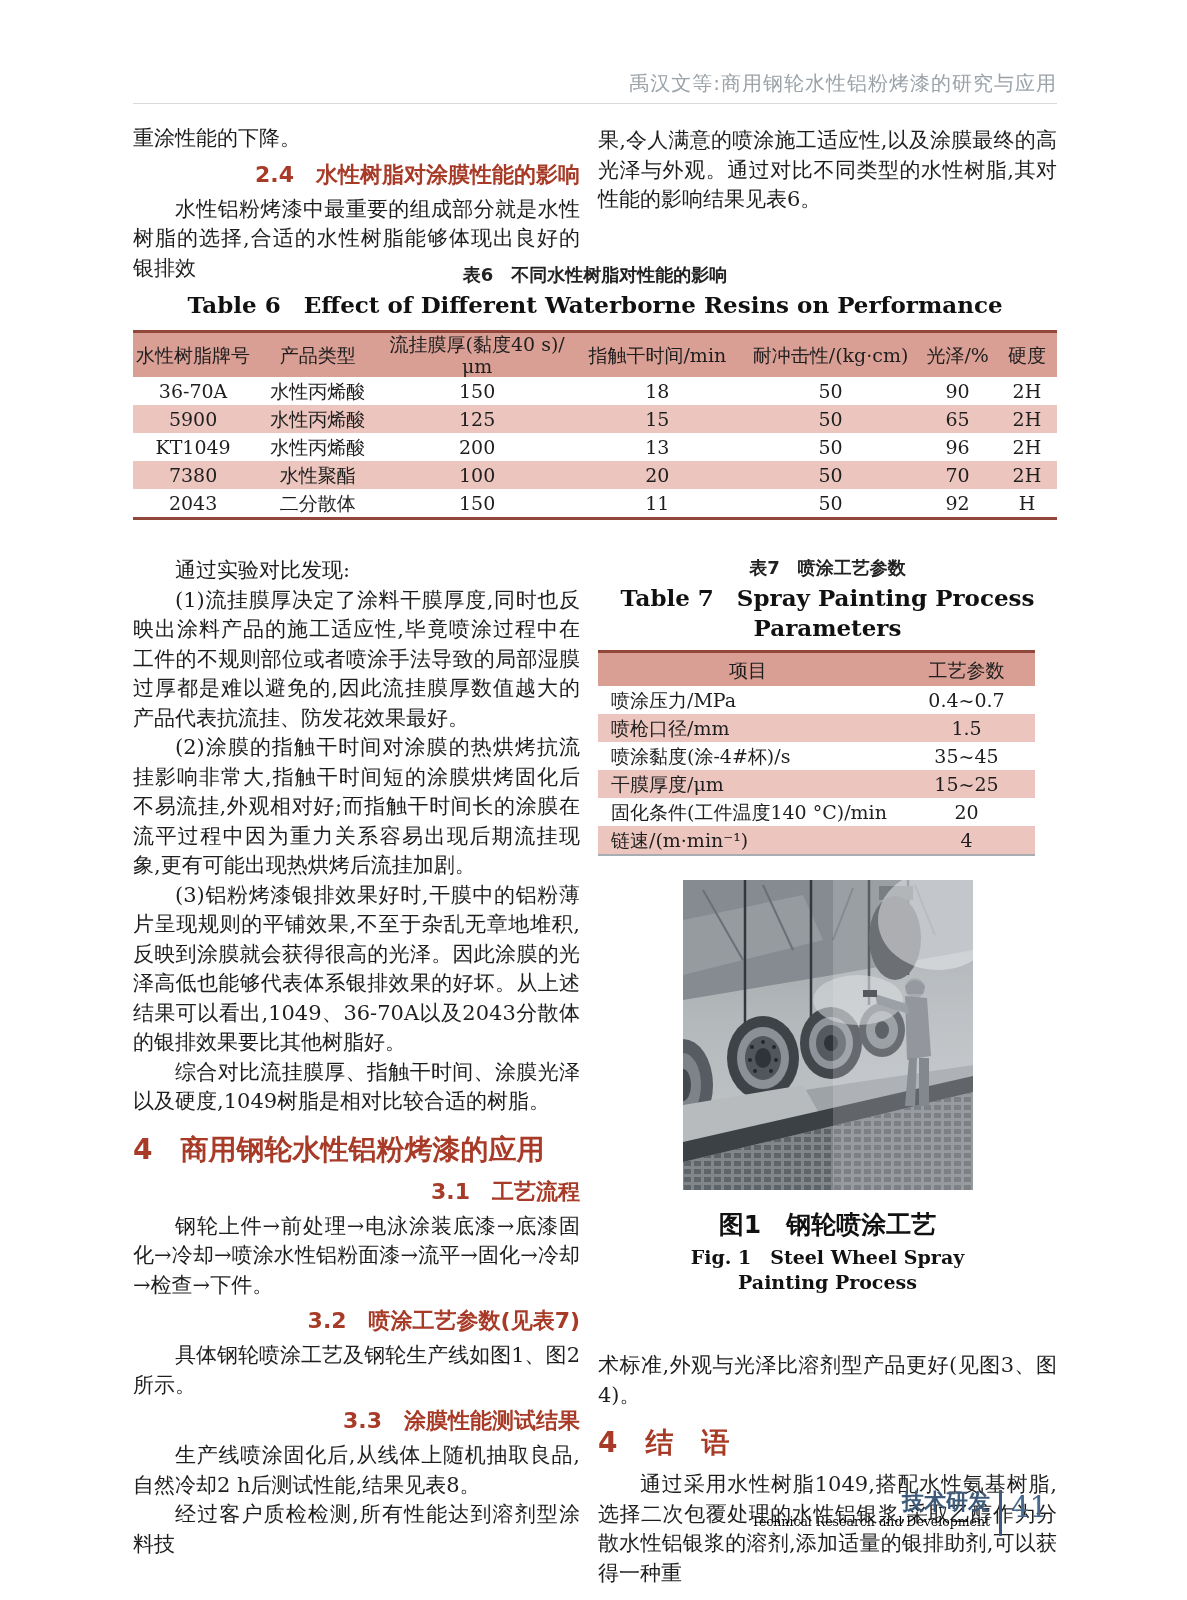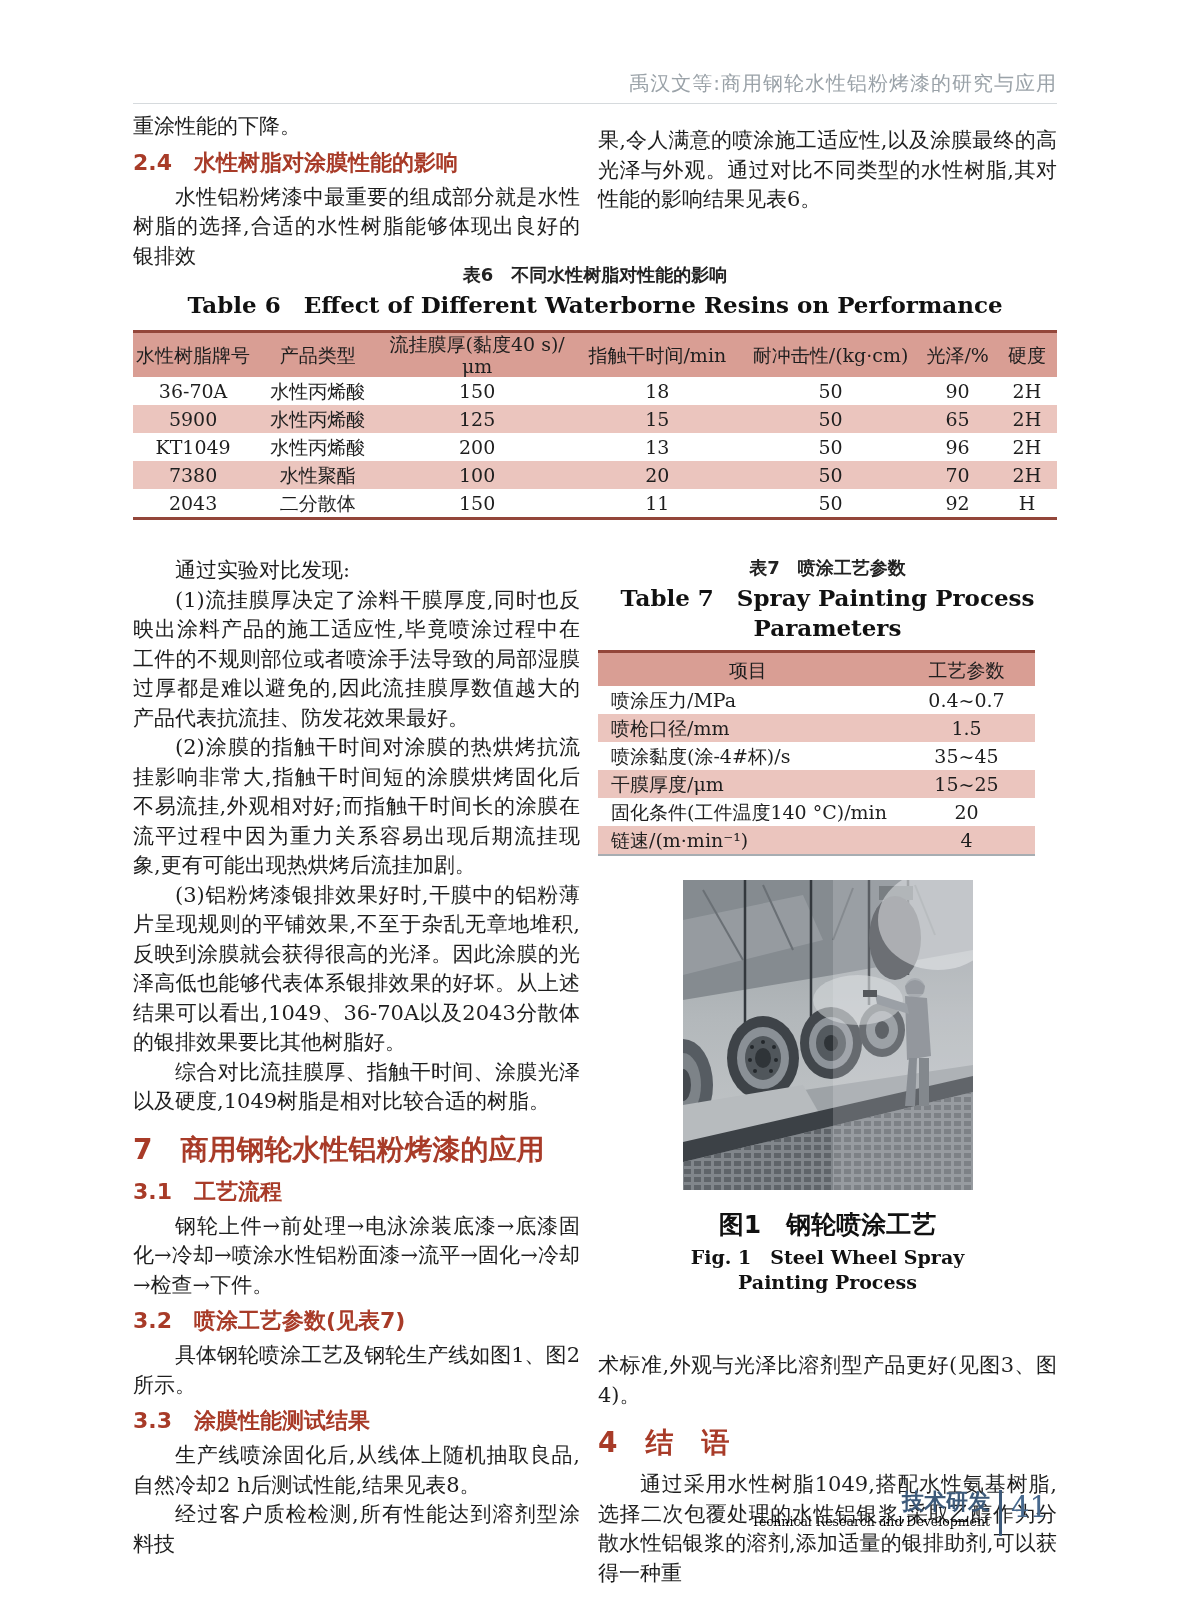--- a/index.html
+++ b/index.html
@@ -14,29 +14,29 @@
     text-align:right; font-family:"DejaVu Sans","Liberation Sans",sans-serif;
     font-size:20px; color:#9aa2a8; letter-spacing:1px;
   }
   .head-rule { position:absolute; top:103px; left:133px; width:924px; height:1px; background:#d6dadd; }
 
   
   .body-p { font-size:21px; line-height:29.5px; text-align:justify; margin:0; }
   .body-p.ind { text-indent:2em; }
   .sub-h {
     font-family:"DejaVu Sans","Liberation Sans",sans-serif; font-weight:bold;
-    font-size:22px; color:#a83b28; margin:6px 0 5px 0;
+    font-size:22px; color:#a83b28; margin:6px 0 5px 0;text-align:right;
   }
   .big-h {
     font-family:"DejaVu Sans","Liberation Sans",sans-serif; font-weight:bold;
     font-size:28px; color:#a83b28; margin:14px 0 8px 0;
   }
 
   
-  .intro-left  { position:absolute; top:112px; left:133px; width:447px; }
+  .intro-left  { position:absolute; top:124px; left:133px; width:447px; }
   .intro-right { position:absolute; top:126px; left:598px; width:459px; }
 
   
   .tbl-title-zh {
     text-align:center; font-family:"DejaVu Sans","Liberation Sans",sans-serif;
     font-weight:bold; font-size:18px; color:#222; margin:0;
   }
   .tbl-title-en {
     text-align:center; font-weight:bold; font-size:23px; color:#111; margin:3px 0 0 0;
   }
@@ -170,21 +170,21 @@
       </tbody>
     </table>
   </div>
 
   <div class="col-left">
     <p class="body-p ind">通过实验对比发现:</p>
     <p class="body-p ind">(1)流挂膜厚决定了涂料干膜厚度,同时也反映出涂料产品的施工适应性,毕竟喷涂过程中在工件的不规则部位或者喷涂手法导致的局部湿膜过厚都是难以避免的,因此流挂膜厚数值越大的产品代表抗流挂、防发花效果最好。</p>
     <p class="body-p ind">(2)涂膜的指触干时间对涂膜的热烘烤抗流挂影响非常大,指触干时间短的涂膜烘烤固化后不易流挂,外观相对好;而指触干时间长的涂膜在流平过程中因为重力关系容易出现后期流挂现象,更有可能出现热烘烤后流挂加剧。</p>
     <p class="body-p ind">(3)铝粉烤漆银排效果好时,干膜中的铝粉薄片呈现规则的平铺效果,不至于杂乱无章地堆积,反映到涂膜就会获得很高的光泽。因此涂膜的光泽高低也能够代表体系银排效果的好坏。从上述结果可以看出,1049、36-70A以及2043分散体的银排效果要比其他树脂好。</p>
     <p class="body-p ind">综合对比流挂膜厚、指触干时间、涂膜光泽以及硬度,1049树脂是相对比较合适的树脂。</p>
-    <h2 class="big-h">7　商用钢轮水性铝粉烤漆的应用</h2>
+    <h2 class="big-h">4　商用钢轮水性铝粉烤漆的应用</h2>
     <h3 class="sub-h">3.1　工艺流程</h3>
     <p class="body-p ind">钢轮上件→前处理→电泳涂装底漆→底漆固化→冷却→喷涂水性铝粉面漆→流平→固化→冷却→检查→下件。</p>
     <h3 class="sub-h">3.2　喷涂工艺参数(见表7)</h3>
     <p class="body-p ind">具体钢轮喷涂工艺及钢轮生产线如图1、图2所示。</p>
     <h3 class="sub-h">3.3　涂膜性能测试结果</h3>
     <p class="body-p ind">生产线喷涂固化后,从线体上随机抽取良品,自然冷却2 h后测试性能,结果见表8。</p>
     <p class="body-p ind">经过客户质检检测,所有性能达到溶剂型涂料技</p>
   </div>
 
   <div class="col-right">

